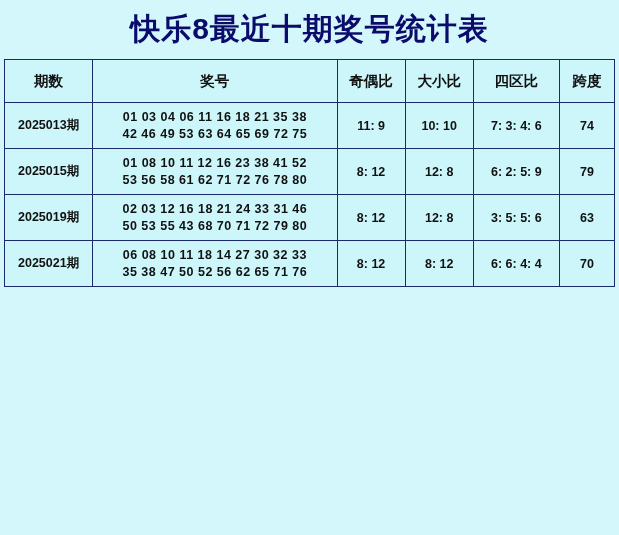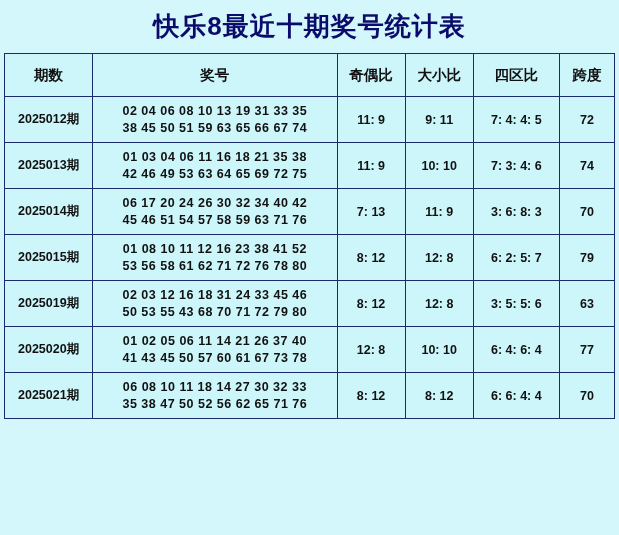--- a/index.html
+++ b/index.html
@@ -15,21 +15,21 @@
   }
   .page {
     width: 619px;
     height: 535px;
     box-sizing: border-box;
     background: #d4f7fb;
     position: relative;
   }
   .title {
     text-align: center;
-    font-size: 26px;
+    font-size: 30px;
     font-weight: bold;
     color: #0b0b6b;
     padding-top: 9px;
     padding-bottom: 9px;
     letter-spacing: 1px;
   }
   table.stats {
     border-collapse: collapse;
     width: 611px;
     margin: 0 4px;
@@ -102,84 +102,51 @@
         <th>期数</th>
         <th>奖号</th>
         <th>奇偶比</th>
         <th>大小比</th>
         <th>四区比</th>
         <th>跨度</th>
       </tr>
     </thead>
     <tbody>
       <tr>
-        <td class="period">2025012期</td>
-        <td class="numbers">
-          <span class="row-line">02 04 06 08 10 13 19 31 33 35</span>
-          <span class="row-line">38 45 50 51 59 63 65 66 67 74</span>
-        </td>
-        <td class="ratio">11: 9</td>
-        <td class="ratio">9: 11</td>
-        <td class="ratio">7: 4: 4: 5</td>
-        <td class="ratio">72</td>
-      </tr>
-      <tr>
         <td class="period">2025013期</td>
         <td class="numbers">
           <span class="row-line">01 03 04 06 11 16 18 21 35 38</span>
           <span class="row-line">42 46 49 53 63 64 65 69 72 75</span>
         </td>
         <td class="ratio">11: 9</td>
         <td class="ratio">10: 10</td>
         <td class="ratio">7: 3: 4: 6</td>
         <td class="ratio">74</td>
       </tr>
       <tr>
-        <td class="period">2025014期</td>
-        <td class="numbers">
-          <span class="row-line">06 17 20 24 26 30 32 34 40 42</span>
-          <span class="row-line">45 46 51 54 57 58 59 63 71 76</span>
-        </td>
-        <td class="ratio">7: 13</td>
-        <td class="ratio">11: 9</td>
-        <td class="ratio">3: 6: 8: 3</td>
-        <td class="ratio">70</td>
-      </tr>
-      <tr>
         <td class="period">2025015期</td>
         <td class="numbers">
           <span class="row-line">01 08 10 11 12 16 23 38 41 52</span>
           <span class="row-line">53 56 58 61 62 71 72 76 78 80</span>
         </td>
         <td class="ratio">8: 12</td>
         <td class="ratio">12: 8</td>
-        <td class="ratio">6: 2: 5: 7</td>
+        <td class="ratio">6: 2: 5: 9</td>
         <td class="ratio">79</td>
       </tr>
       <tr>
         <td class="period">2025019期</td>
         <td class="numbers">
-          <span class="row-line">02 03 12 16 18 31 24 33 45 46</span>
+          <span class="row-line">02 03 12 16 18 21 24 33 31 46</span>
           <span class="row-line">50 53 55 43 68 70 71 72 79 80</span>
         </td>
         <td class="ratio">8: 12</td>
         <td class="ratio">12: 8</td>
         <td class="ratio">3: 5: 5: 6</td>
         <td class="ratio">63</td>
-      </tr>
-      <tr>
-        <td class="period">2025020期</td>
-        <td class="numbers">
-          <span class="row-line">01 02 05 06 11 14 21 26 37 40</span>
-          <span class="row-line">41 43 45 50 57 60 61 67 73 78</span>
-        </td>
-        <td class="ratio">12: 8</td>
-        <td class="ratio">10: 10</td>
-        <td class="ratio">6: 4: 6: 4</td>
-        <td class="ratio">77</td>
       </tr>
       <tr>
         <td class="period">2025021期</td>
         <td class="numbers">
           <span class="row-line">06 08 10 11 18 14 27 30 32 33</span>
           <span class="row-line">35 38 47 50 52 56 62 65 71 76</span>
         </td>
         <td class="ratio">8: 12</td>
         <td class="ratio">8: 12</td>
         <td class="ratio">6: 6: 4: 4</td>

